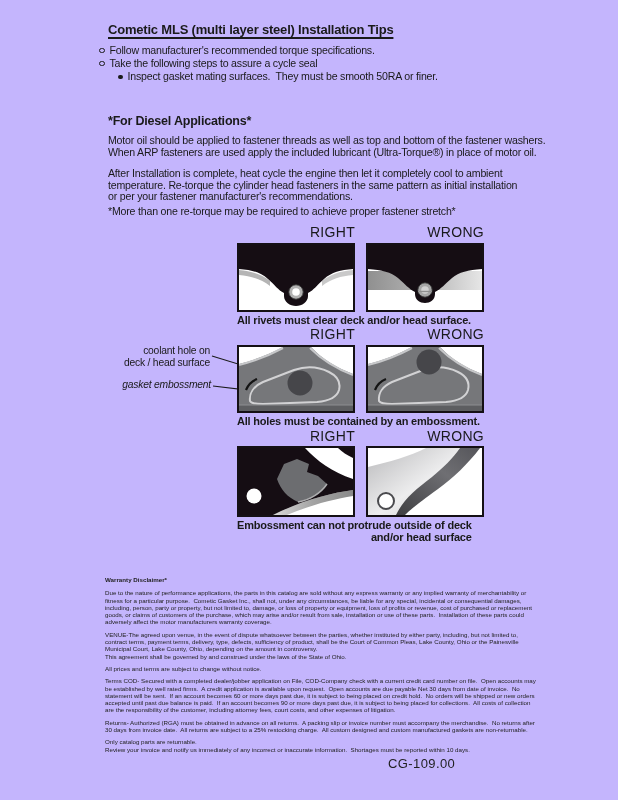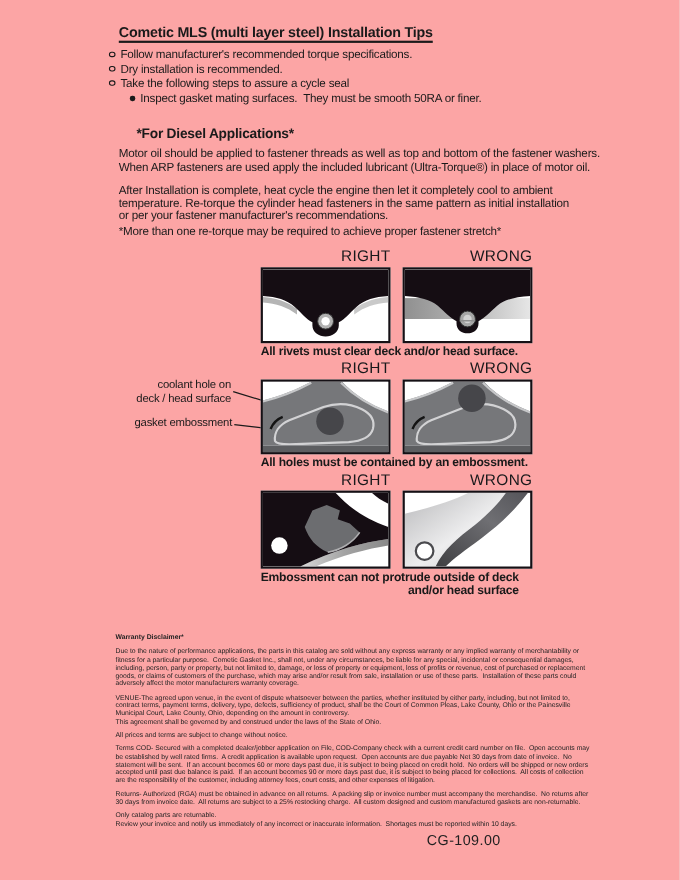--- a/index.html
+++ b/index.html
@@ -1,53 +1,52 @@
 <!DOCTYPE html>
 <html><head>
 <meta charset="utf-8">
 <style>
   html,body{margin:0;padding:0;background:#e8e8e8;}
   .page{
-    position:relative;width:618px;height:800px;background:#fca5a5;
+    position:relative;width:618px;height:800px;background:#c4b5fd;
     font-family:"Liberation Sans", sans-serif;color:#1a1a1a;overflow:hidden;
     margin:0 auto;
   }
   .abs{position:absolute;}
   .title{
     font-size:13px;font-weight:bold;letter-spacing:-0.2px;
     text-decoration:underline;text-decoration-thickness:1.5px;text-underline-offset:2.5px;
   }
   .intro{font-size:10.6px;letter-spacing:-0.2px;}
   .intro .line{height:13.2px;line-height:13.2px;white-space:pre;}
   .intro .sub{padding-left:19px;text-align:right;}
   .marker{display:inline-block;width:4.5px;height:4.5px;border-radius:50%;margin-right:5px;vertical-align:1px;}
   .marker.open{border:1px solid #1a1a1a;width:3.5px;height:3.5px;}
   .marker.fill{background:#1a1a1a;}
-  .h2{font-size:12.5px;font-weight:bold;letter-spacing:-0.2px;margin-left:16px;}
+  .h2{font-size:12.5px;font-weight:bold;letter-spacing:-0.2px;}
   .para{font-size:10.6px;line-height:11.6px;letter-spacing:-0.2px;white-space:pre;}
   .dlabel{font-size:14px;font-weight:500;letter-spacing:0.3px;text-align:right;width:118px;color:#19191b;}
   .dcaption{font-size:11px;font-weight:600;letter-spacing:-0.2px;white-space:pre;line-height:11.5px;}
   .dbox{width:118px;box-sizing:border-box;border:2px solid #151015;background:#fff;}
   .dbox svg{display:block;width:100%;height:100%;}
   .ann{font-size:10.3px;letter-spacing:-0.2px;text-align:right;line-height:12px;white-space:pre;}
   .legal{font-size:6.2px;line-height:7.3px;letter-spacing:0;color:#222;}
   .legal .lp{white-space:pre;margin:0 0 5px 0;}
   .legal .lh{font-weight:bold;margin:0 0 6px 0;white-space:pre;}
   .footer-code{font-size:13px;letter-spacing:0.4px;color:#1f1f1f;}
 </style>
 </head>
 <body>
 
 <div class="page">
 
   <div class="abs title" style="left:108px;top:22px;">Cometic MLS (multi layer steel) Installation Tips</div>
 
   <div class="abs intro" style="left:99px;top:44px;">
     <div class="line"><span class="marker open"></span><span>Follow manufacturer's recommended torque specifications.</span></div>
-    <div class="line"><span class="marker open"></span><span>Dry installation is recommended.</span></div>
     <div class="line"><span class="marker open"></span><span>Take the following steps to assure a cycle seal</span></div>
     <div class="line sub"><span class="marker fill"></span><span>Inspect gasket mating surfaces.  They must be smooth 50RA or finer.</span></div>
   </div>
 
   <div class="abs h2" style="left:108px;top:114px;">*For Diesel Applications*</div>
   <div class="abs para" style="left:108px;top:135px;">Motor oil should be applied to fastener threads as well as top and bottom of the fastener washers.
 When ARP fasteners are used apply the included lubricant (Ultra-Torque®) in place of motor oil.</div>
   <div class="abs para" style="left:108px;top:168px;">After Installation is complete, heat cycle the engine then let it completely cool to ambient
 temperature. Re-torque the cylinder head fasteners in the same pattern as initial installation
 or per your fastener manufacturer's recommendations.</div>
@@ -84,21 +83,21 @@
     </svg>
   </div>
 
   <div class="abs dcaption" style="left:237px;top:315px;">All rivets must clear deck and/or head surface.</div>
 
   <div class="abs dlabel" style="left:237px;top:326px;">RIGHT</div>
   <div class="abs dlabel" style="left:366px;top:326px;">WRONG</div>
 
   <div class="abs ann" style="left:90px;top:345px;width:120px;">coolant hole on
 deck / head surface</div>
-  <div class="abs ann" style="left:90px;top:379px;width:121px;">gasket embossment</div>
+  <div class="abs ann" style="left:90px;top:379px;width:121px;font-style:italic;">gasket embossment</div>
 
   <svg class="abs" style="left:205px;top:350px;" width="100" height="48" viewBox="0 0 100 48">
     <line x1="7" y1="6" x2="95" y2="33" stroke="#1a1a1a" stroke-width="1.1"></line>
     <line x1="8" y1="36" x2="58" y2="42" stroke="#1a1a1a" stroke-width="1.1"></line>
   </svg>
 
   <div class="abs dbox" style="left:237px;top:345px;height:68px;">
     <svg viewBox="0 0 114 64" preserveAspectRatio="none">
       <rect x="0" y="0" width="114" height="64" fill="#76777a"></rect>
       <path d="M0,0 H44 C31,7 16,13 0,17 Z" fill="#ffffff"></path>

